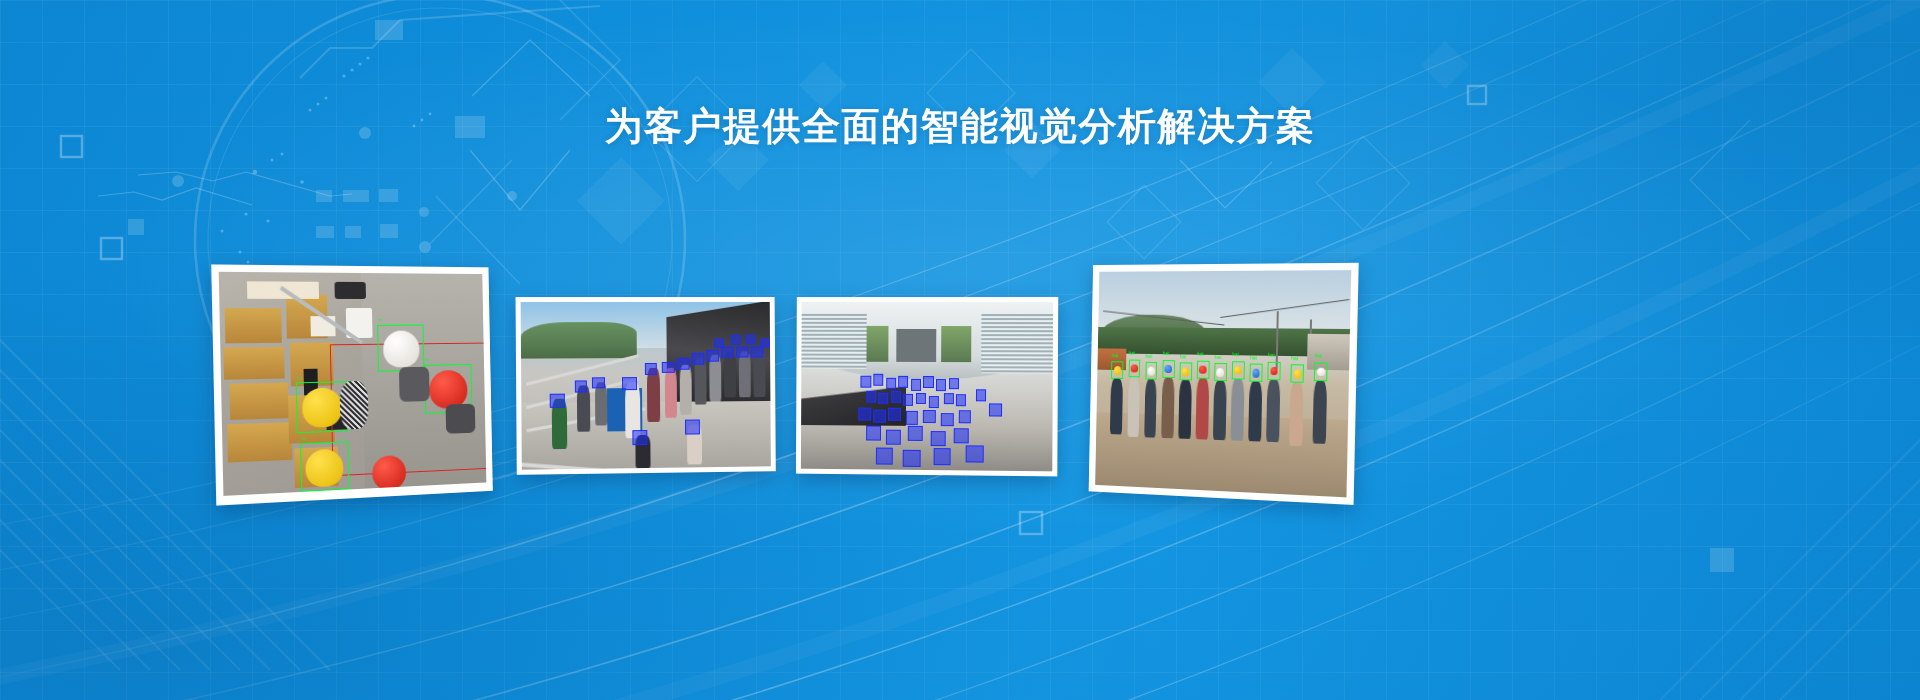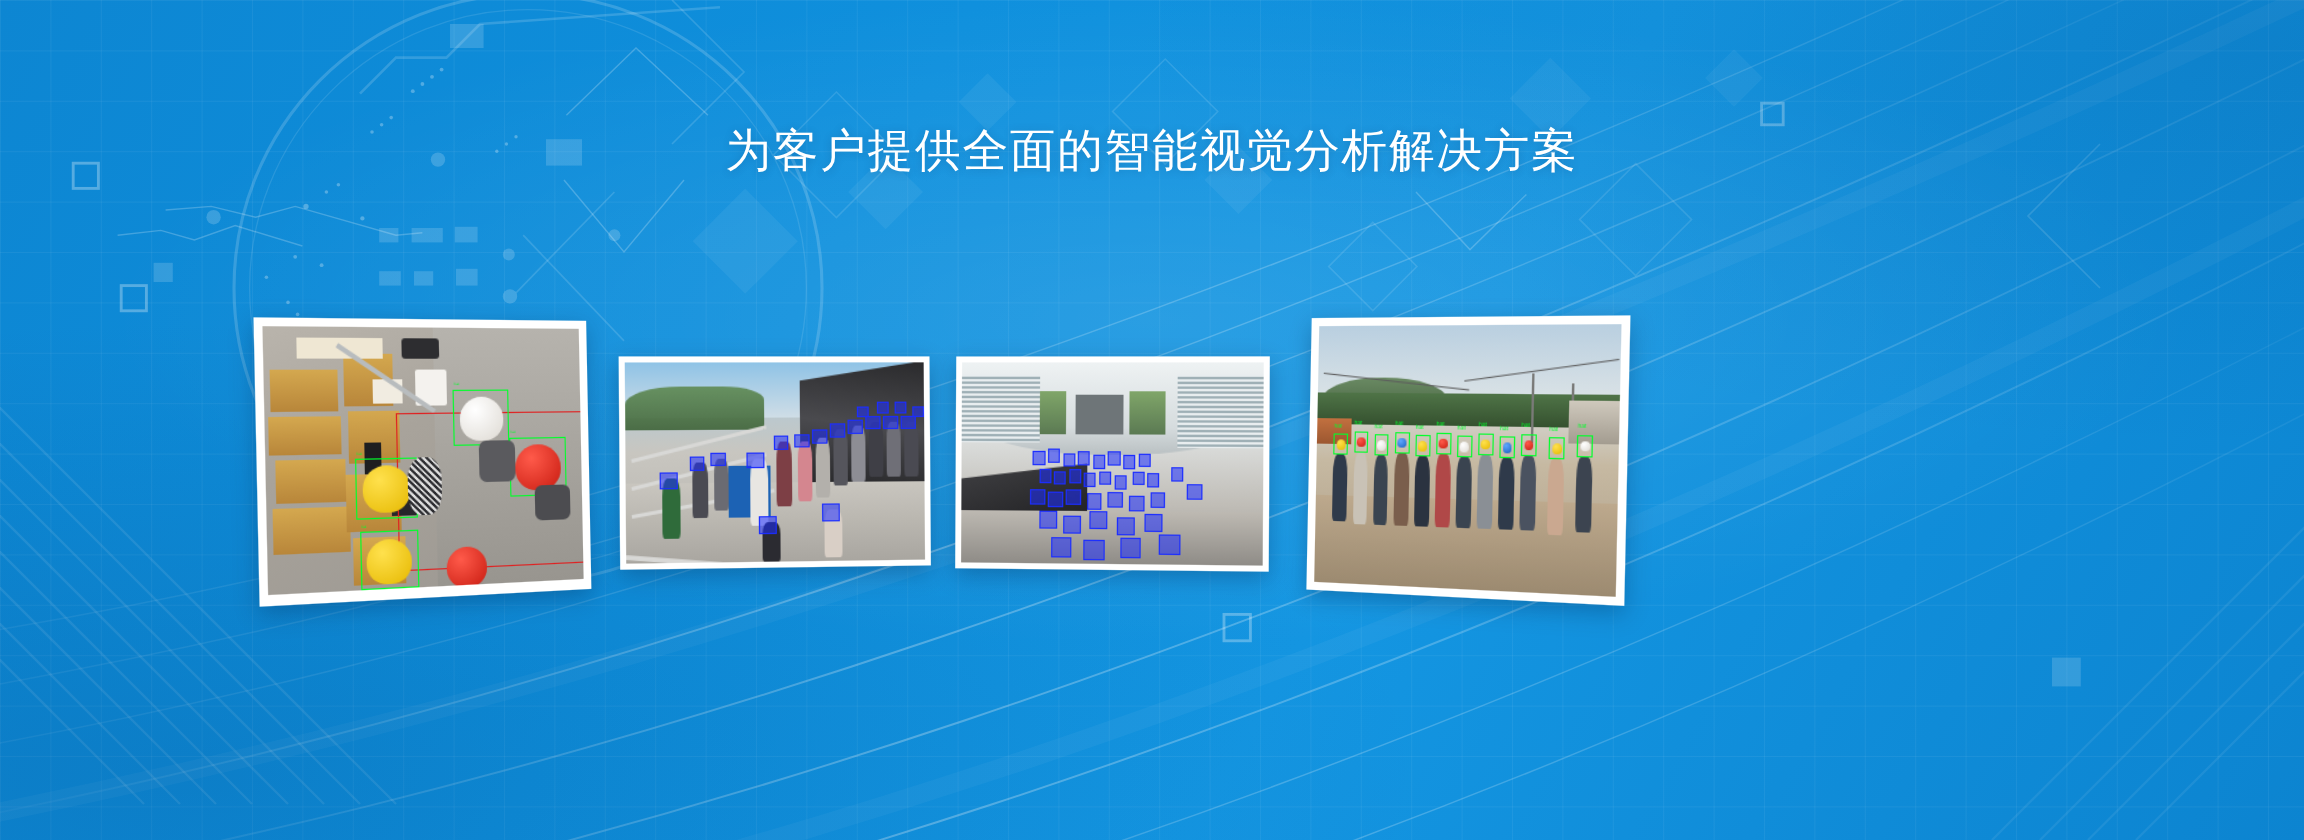--- a/index.html
+++ b/index.html
@@ -33,21 +33,21 @@
     position: absolute; left: 0; right: 0; top: 78px;
     text-align: center; z-index: 6;
   }
   .title {
     font-size: 57px; font-weight: bold; color: #ffffff;
     letter-spacing: 2px; line-height: 1.15;
     text-shadow: 0 2px 10px rgba(0,40,90,0.30);
   }
   .subtitle {
     margin-top: 26px;
-    font-size: 38px; font-weight: normal; color: #ffffff;
+    font-size: 38px; font-weight: bold; color: #ffffff;
     letter-spacing: 1.5px; line-height: 1.2;
     text-shadow: 0 1px 7px rgba(0,40,90,0.22);
   }
 
   
   .photo-strip {
     position: absolute; left: 0; top: 258px; width: 1920px; height: 260px;
     z-index: 5;
   }
   .photo-card {

